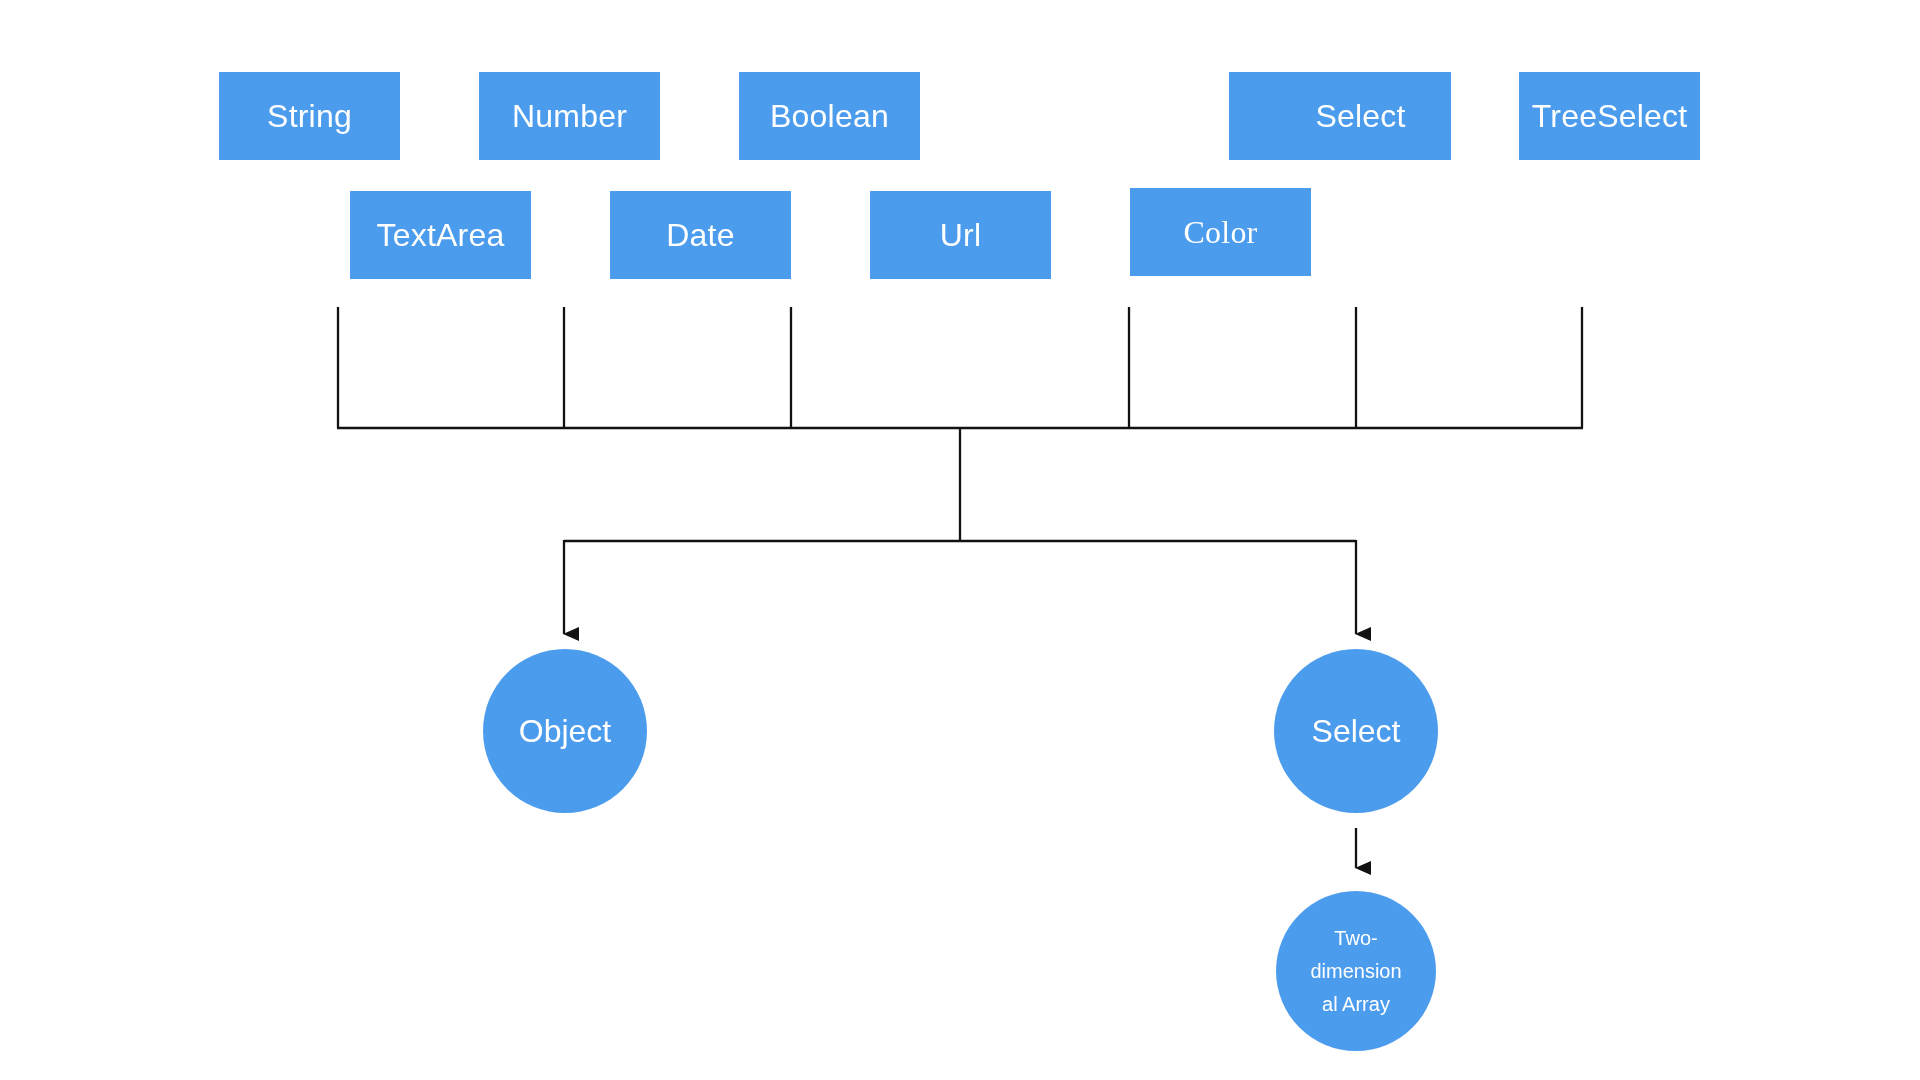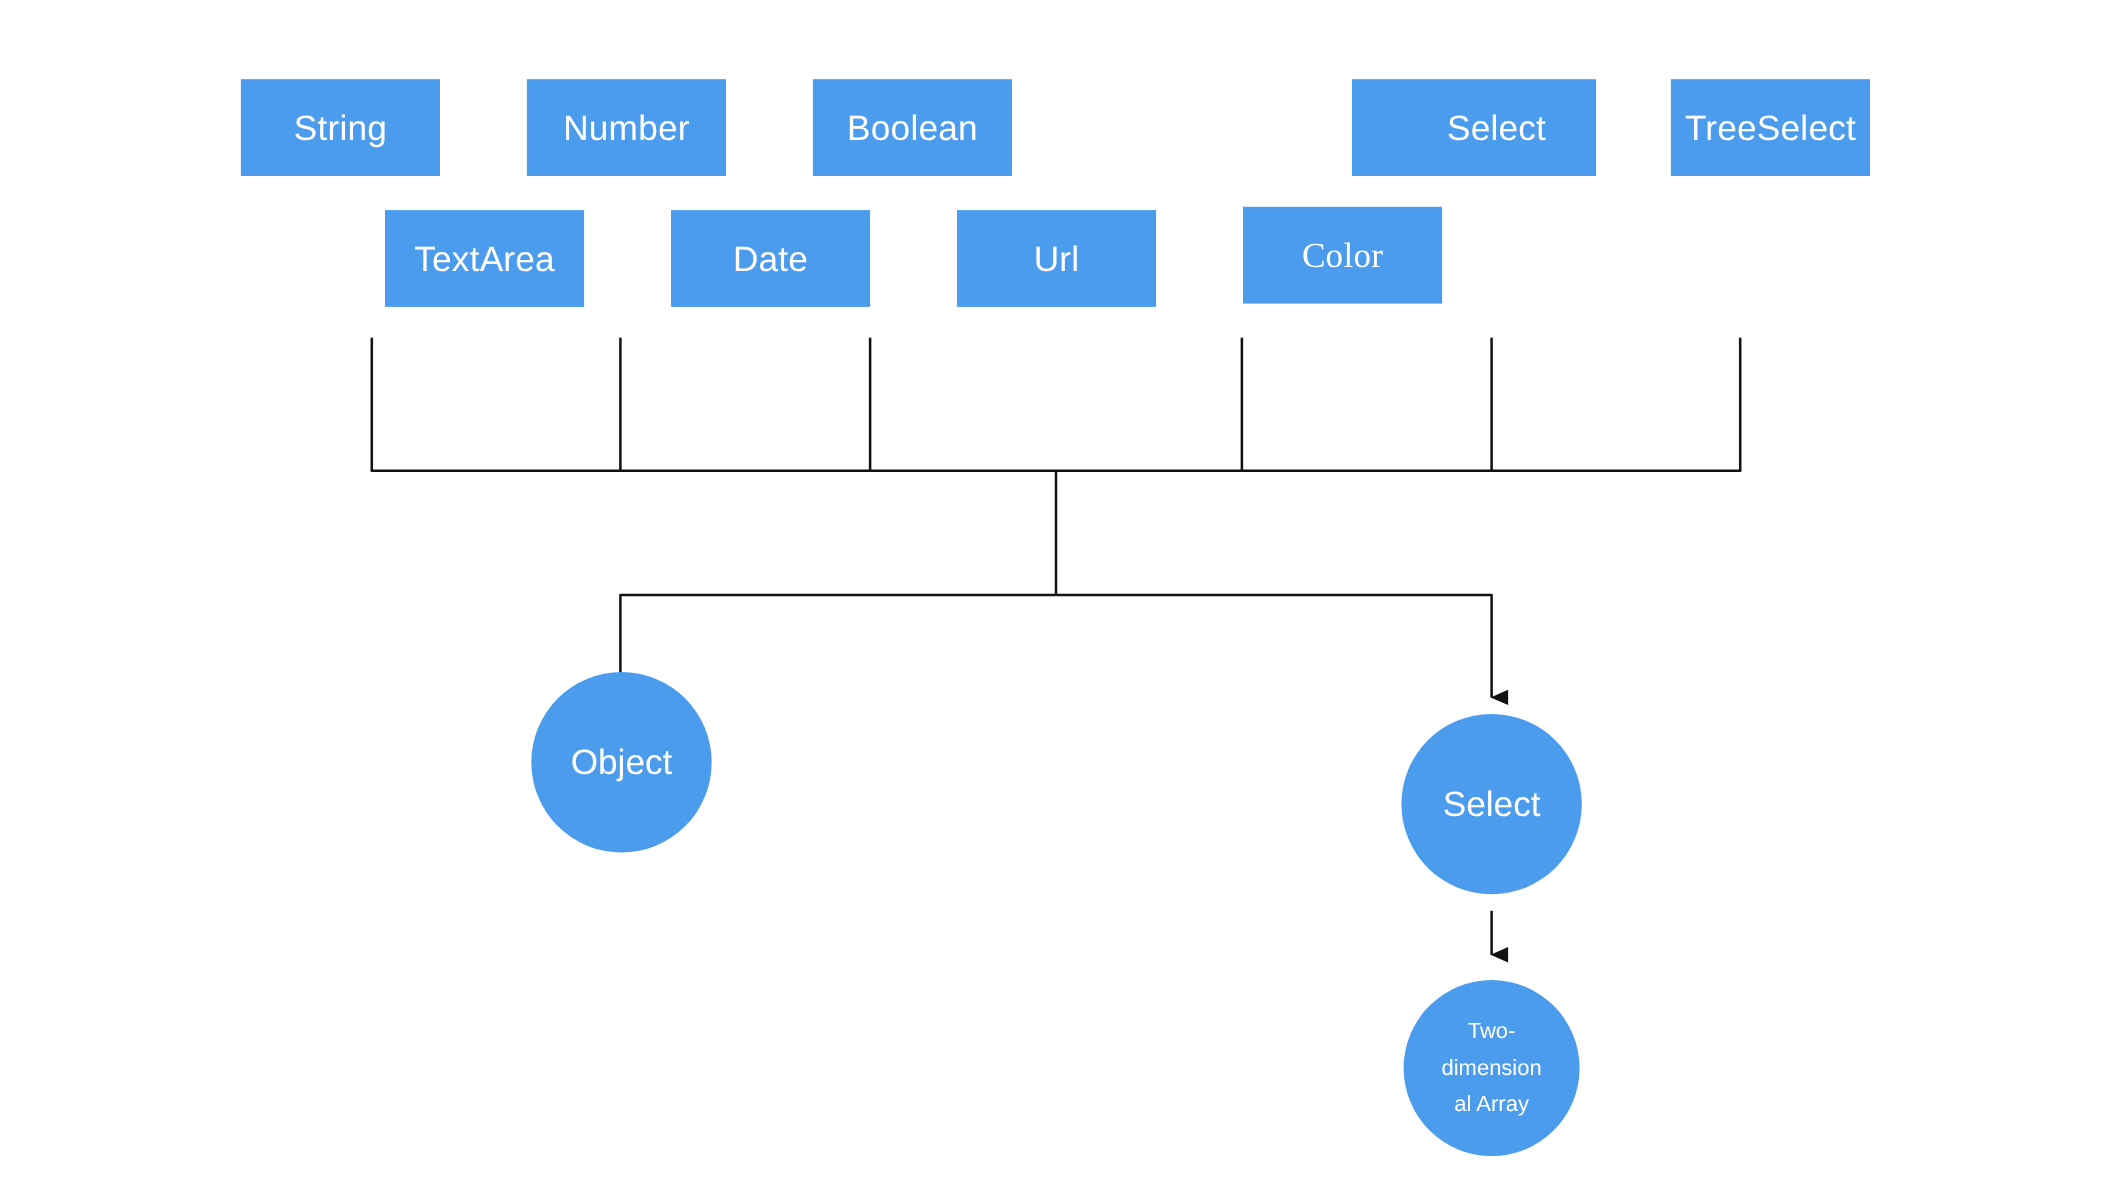--- a/index.html
+++ b/index.html
@@ -118,21 +118,21 @@
   <div class="node-box" style="left:610px;  top:191px;">
     <span>Date</span>
   </div>
   <div class="node-box" style="left:870px;  top:191px;">
     <span>Url</span>
   </div>
   <div class="node-box" style="left:1130px; top:188px;font-family:Liberation Serif, serif;">
     <span>Color</span>
   </div>
 
-  <div class="node-circle large" style="left:483px; top:611px;text-align:right;">
+  <div class="node-circle large" style="left:483px; top:649px;text-align:right;">
     <span>Object</span>
   </div>
 
   <div class="node-circle large" style="left:1274px; top:649px;">
     <span>Select</span>
   </div>
 
   <div class="node-circle small" style="left:1276px; top:891px;">
     <span class="line">Two-</span>
     <span class="line">dimension</span>

